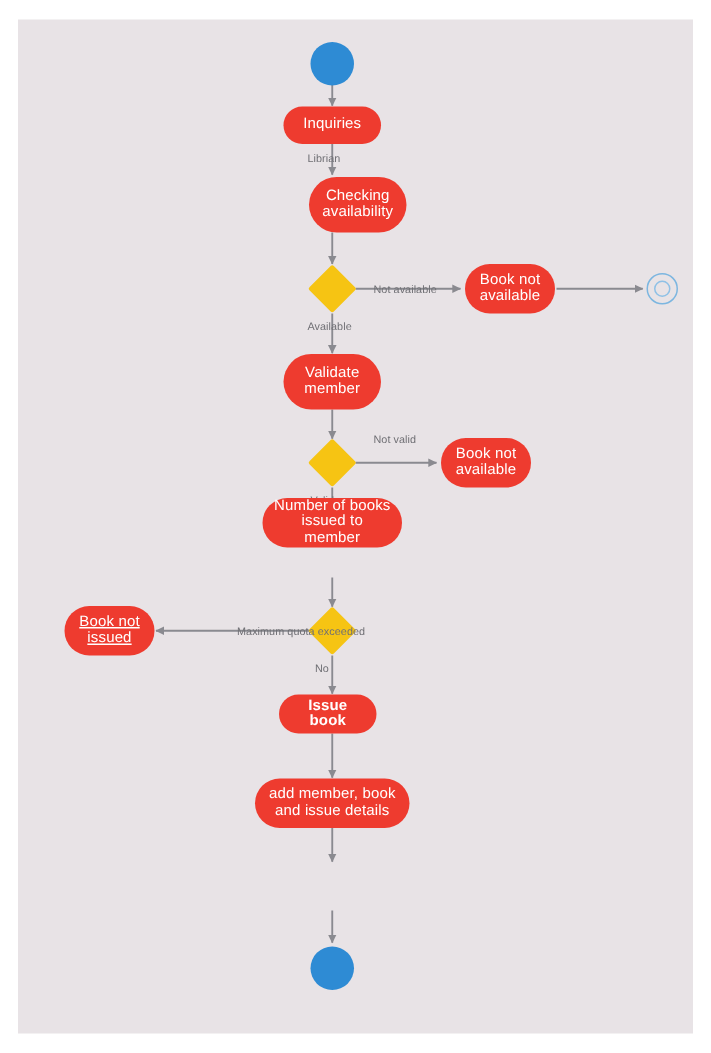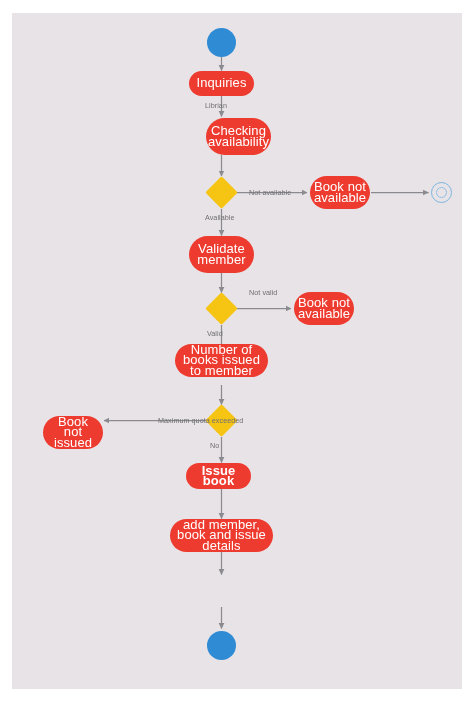--- a/index.html
+++ b/index.html
@@ -47,21 +47,21 @@
     box-sizing: border-box;
     display: flex;
     align-items: center;
     justify-content: center;
     text-align: center;
   }
   .activity {
     background: #ee3b2f;
     border-radius: 999px;
     color: #ffffff;
-    font-size: 13px;
+    font-size: 10px;
     line-height: 10.5px;
     letter-spacing: 0.1px;
     padding: 0 6px;
   }
   .decision {
     background: #f6c413;
     transform: rotate(45deg);
     border-radius: 1.5px;
   }
   .start-node {
@@ -185,31 +185,31 @@
     </div>
 
     <div class="node activity" style="left:294px; top:292px; width:60px; height:33px;">
       <span>Book not available</span>
     </div>
 
     <div class="edge-label" style="left:207px; top:329px;">
       <span>Valid</span>
     </div>
 
-    <div class="node activity" style="left:175px; top:344px; width:93px; height:33px;">
+    <div class="node activity" style="left:175px; top:332px; width:93px; height:33px;">
       <span>Number of books issued to member</span>
     </div>
 
     <div class="node decision" style="left:210px; top:409px; width:23px; height:23px;"></div>
 
     <div class="edge-label" style="left:110px; top:416px;margin-left:48px;">
       <span>Maximum quota exceeded</span>
     </div>
 
-    <div class="node activity" style="left:43px; top:416px; width:60px; height:33px;">
+    <div class="node activity" style="left:43px; top:404px; width:60px; height:33px;text-decoration:underline;">
       <span>Book not issued</span>
     </div>
 
     <div class="edge-label" style="left:210px; top:441px;">
       <span>No</span>
     </div>
 
     <div class="node activity" style="left:186px; top:463px; width:65px; height:26px;font-weight:bold;">
       <span>Issue book</span>
     </div>

